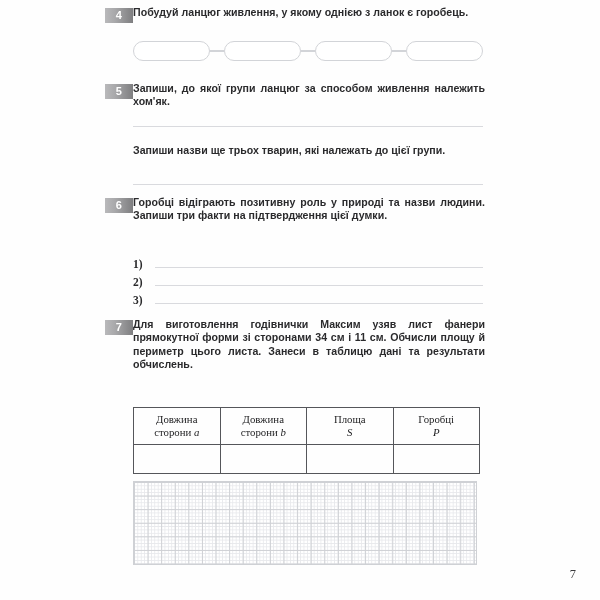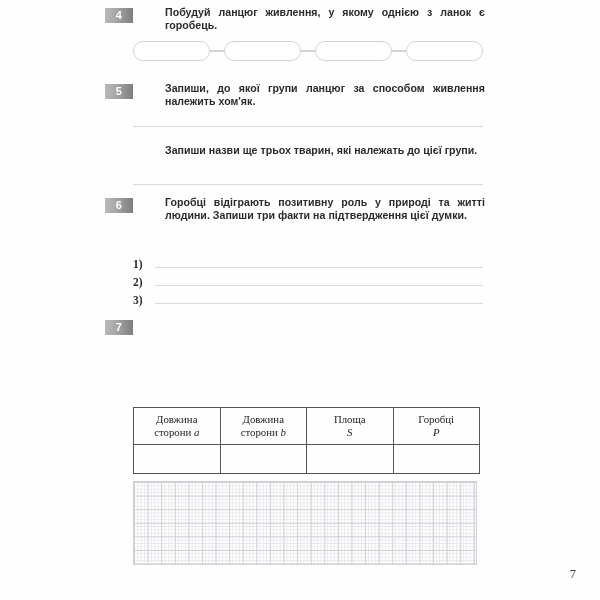--- a/index.html
+++ b/index.html
@@ -39,21 +39,21 @@
     color: #ffffff;
     font-family: "Liberation Sans", sans-serif;
     font-size: 11px;
     font-weight: bold;
     line-height: 15px;
     text-align: center;
     letter-spacing: 0.2px;
   }
 
   .task-body {
-    margin-left: 60px;
+    margin-left: 28px;
     font-size: 10.6px;
     line-height: 13.4px;
     text-align: justify;
     text-justify: inter-word;
     font-weight: bold;
     color: #2a2a2c;
     letter-spacing: 0.02px;
   }
   .task-body p { margin: 0; }
 
@@ -214,41 +214,44 @@
     <div class="task-body">
       <p>Запиши назви ще трьох тварин, які належать до цієї групи.</p>
     </div>
   </div>
 
   <div class="rule" style="left:133px; top:184px; width:350px;"></div>
 
   <div class="task" style="top:196px;">
     <div class="badge">6</div>
     <div class="task-body">
-      <p>Горобці відіграють позитивну роль у природі та житті людини. Запиши три факти на підтвердження цієї думки.</p>
+      <p>Горобці відіграють позитивну роль у природі та назви людини. Запиши три факти на підтвердження цієї думки.</p>
     </div>
   </div>
 
   <div class="numlines">
     <div class="numline">
       <span class="numline-label">1)</span>
       <span class="numline-rule"></span>
     </div>
     <div class="numline">
       <span class="numline-label">2)</span>
       <span class="numline-rule"></span>
     </div>
     <div class="numline">
       <span class="numline-label">3)</span>
       <span class="numline-rule"></span>
     </div>
   </div>
 
   <div class="task" style="top:318px;">
     <div class="badge">7</div>
+    <div class="task-body">
+      <p>Для виготовлення годівнички Максим узяв лист фанери прямокутної форми зі сторонами 34 см і 11 см. Обчисли площу й периметр цього листа. Занеси в таблицю дані та результати обчислень.</p>
+    </div>
   </div>
 
   <table class="calc-table">
     <thead>
       <tr>
         <th>
           <span>Довжина</span><br>
           <span>сторони</span>
           <span class="var">a</span>
         </th>

